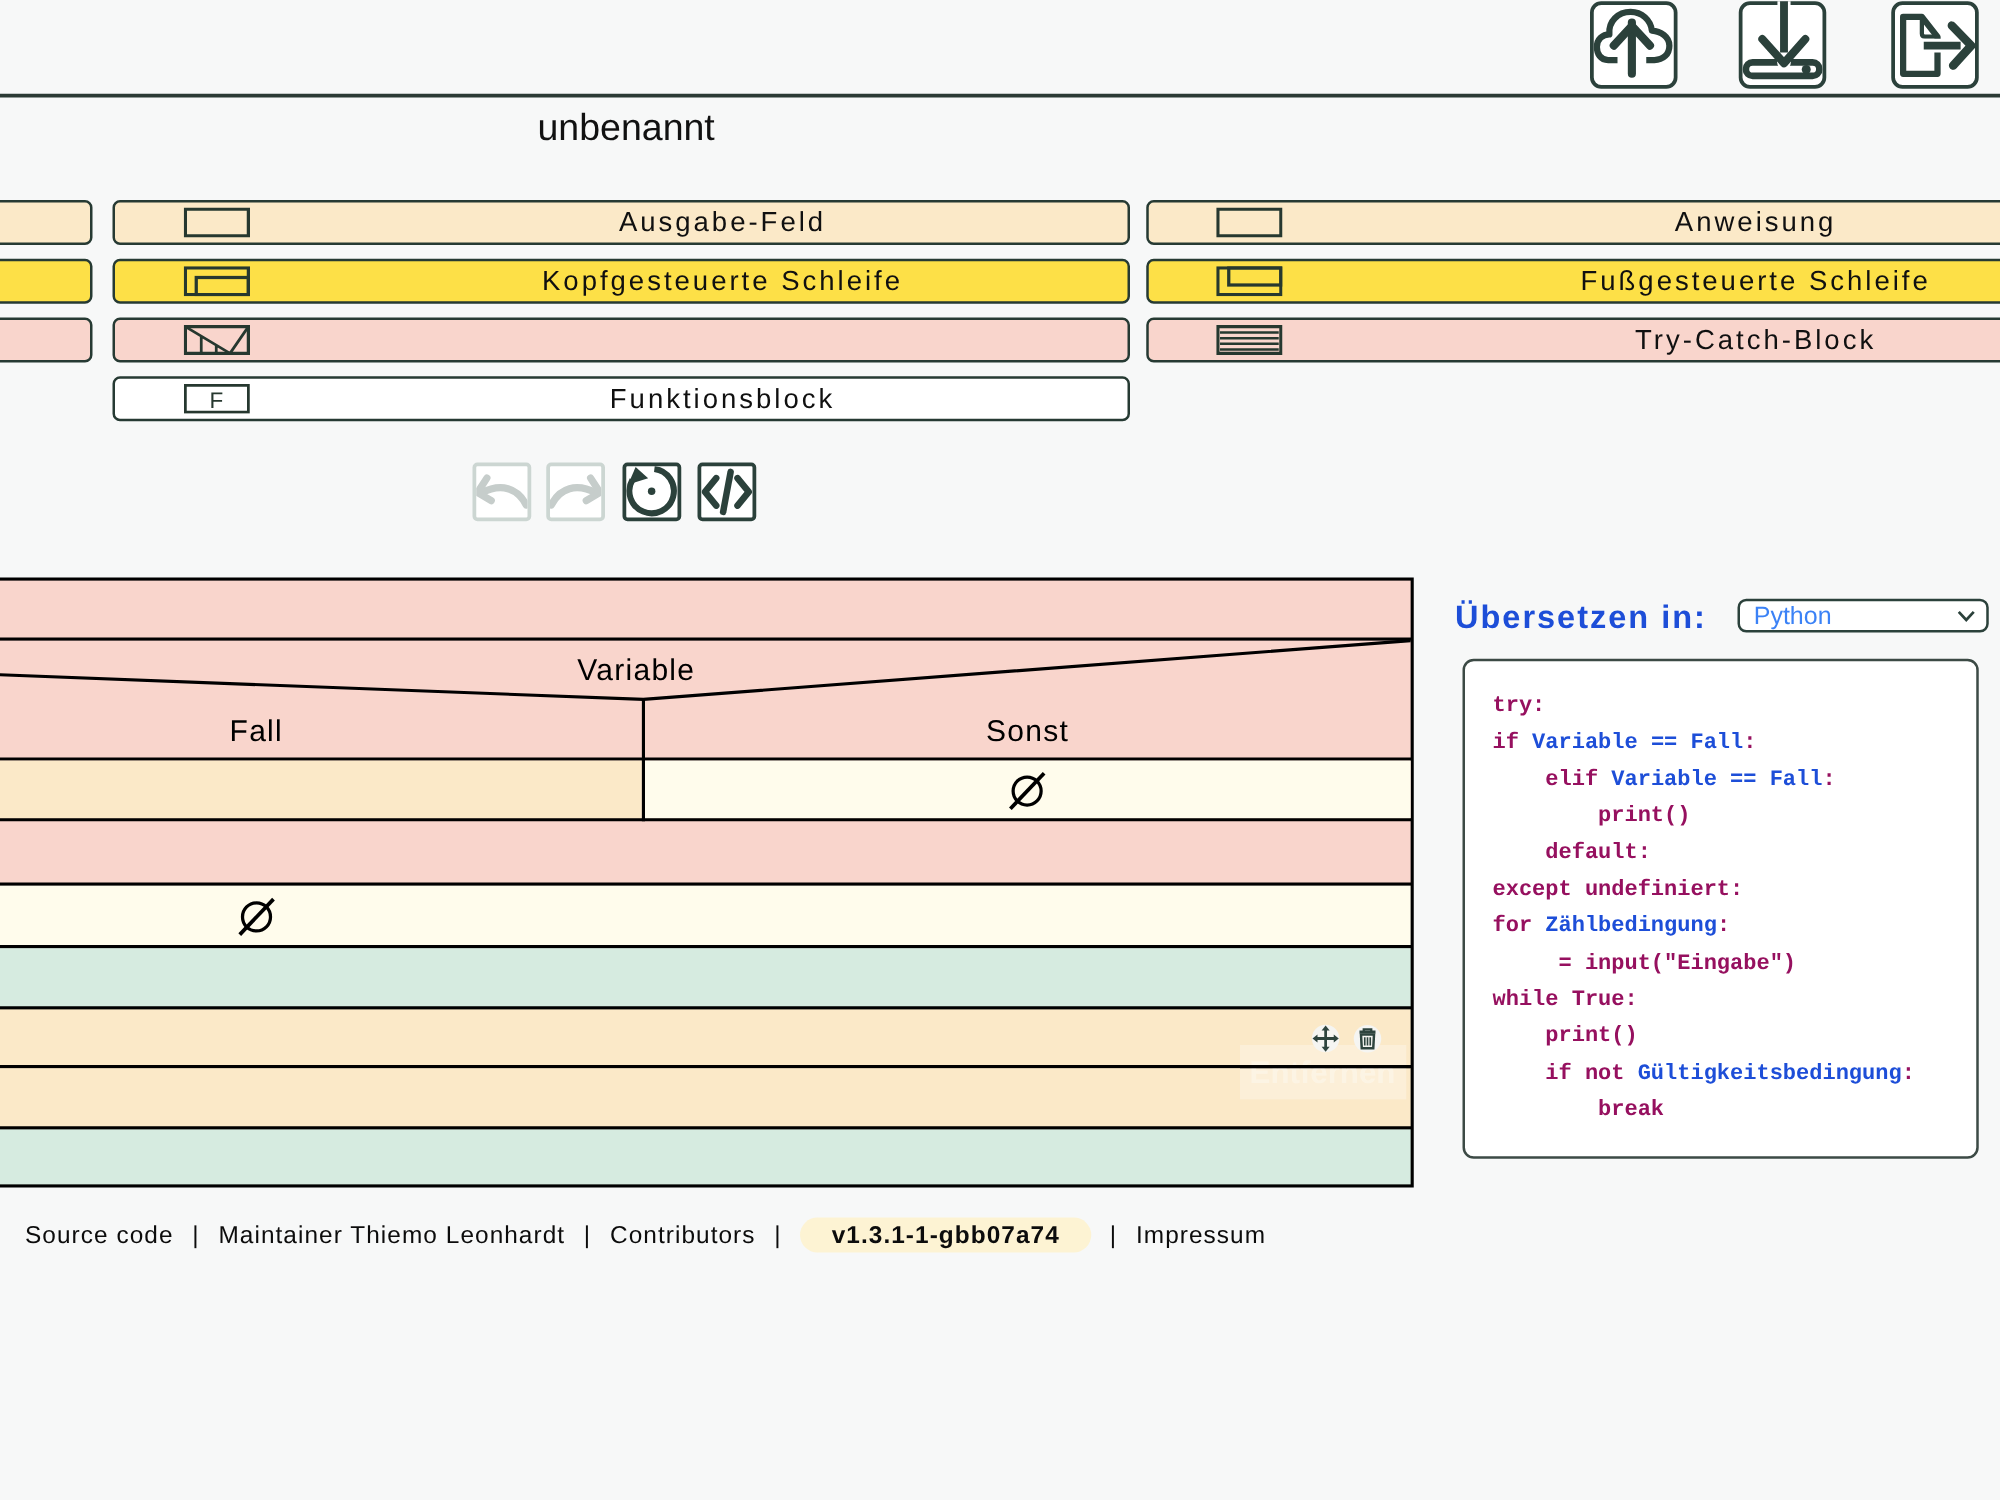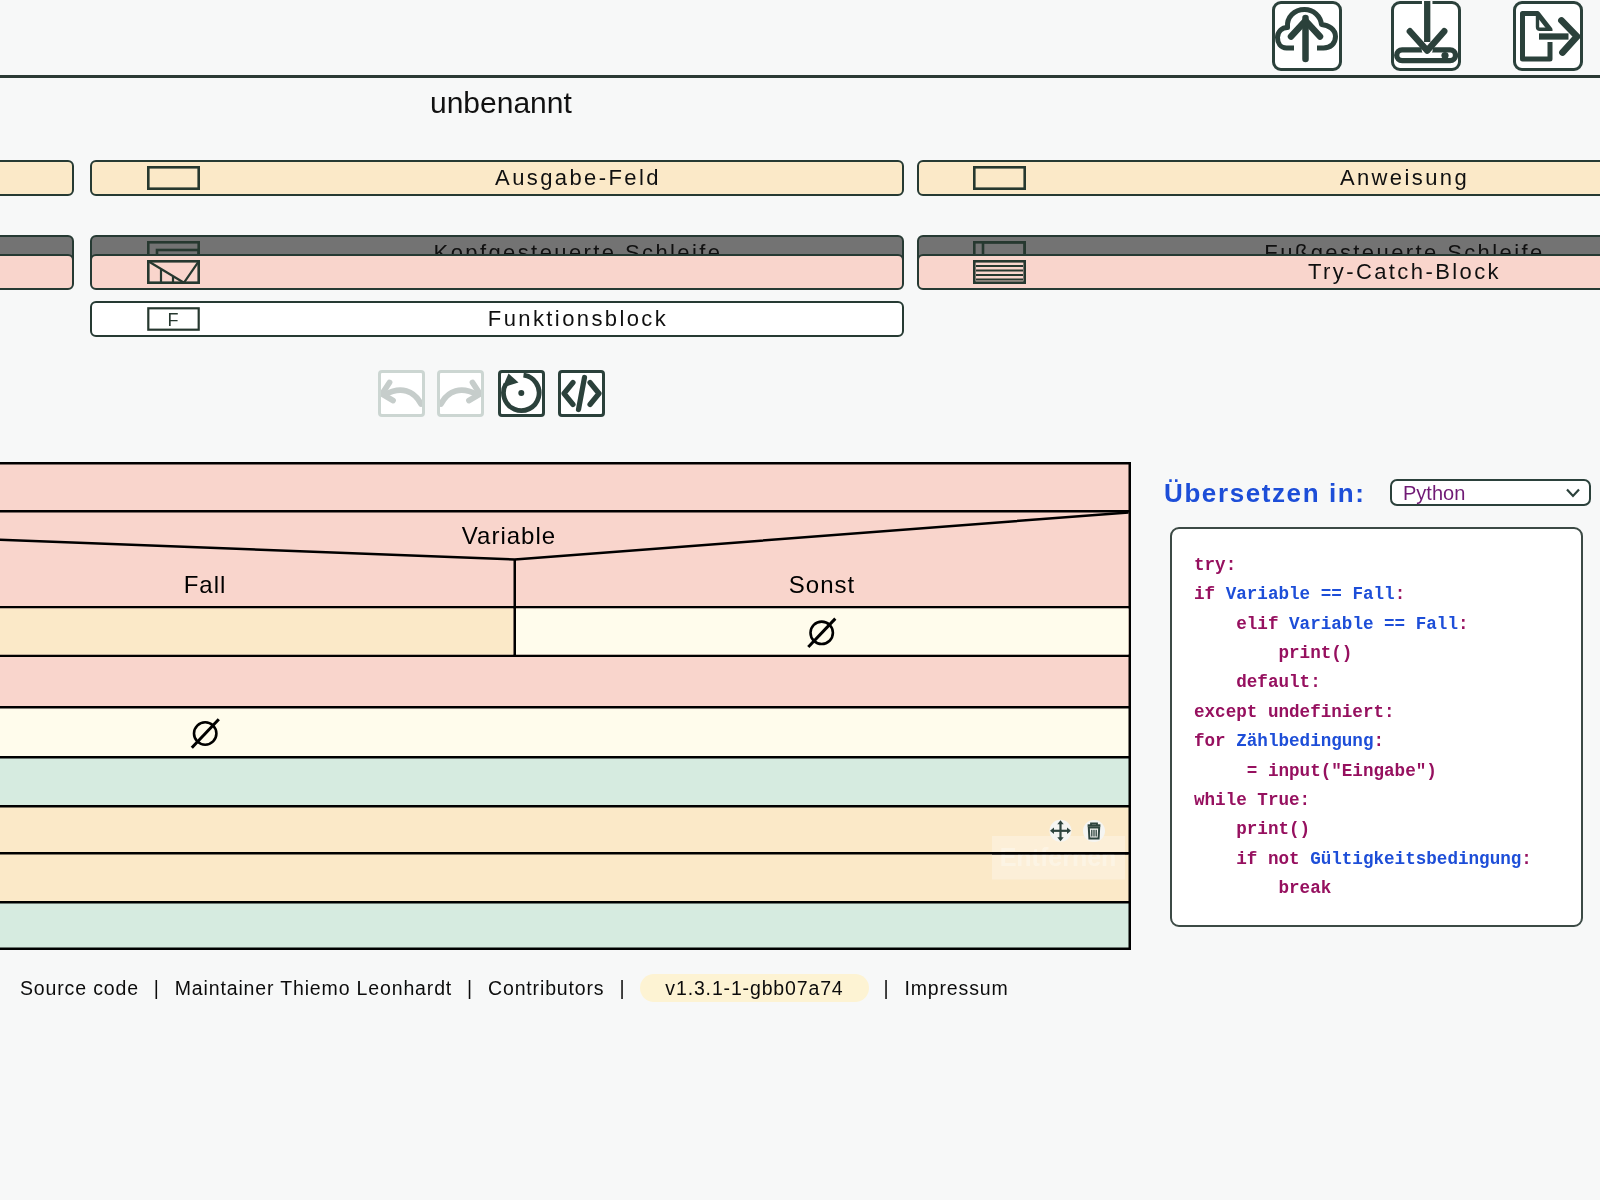--- a/index.html
+++ b/index.html
@@ -9,34 +9,34 @@
   .abs{position:absolute;}
   .topbtn{position:absolute;top:1px;width:64px;height:64px;background:#fff;
           border:3px solid #2b413b;border-radius:9px;}
   .topbtn svg{display:block;}
   .hr{position:absolute;left:0;top:75px;width:1600px;height:2.5px;background:#2b3a35;}
   .palette{position:absolute;height:31.5px;background:#fff;border:2.6px solid #263a33;
            border-radius:6px;display:flex;align-items:center;}
   .palette .ic{width:20%;display:flex;justify-content:center;align-items:center;}
   .palette .lbl{width:80%;text-align:center;font-size:22px;letter-spacing:2.4px;color:#101010;}
   .beige{background:#fbe9c8;}
-  .green{background:#737373;margin-top:28px;}
+  .green{background:#fde047;}
   .pink{background:#f9d5cc;}
   .smallbtn{position:absolute;width:41px;height:41px;background:#fff;border-radius:4px;
             display:flex;align-items:center;justify-content:center;}
   .dark{border:3px solid #2b413b;}
   .gray{border:3px solid #ccd6d2;}
   .codebox{position:absolute;left:1170px;top:527px;width:413px;height:400px;background:#fff;
            border:2px solid #3c4a45;border-radius:9px;box-sizing:border-box;}
   .code{position:absolute;left:1194px;top:551px;font-family:"Liberation Mono",monospace;
         font-weight:bold;font-size:17.6px;line-height:29.36px;white-space:pre;color:#96105f;}
   .code i{font-style:normal;color:#1d4ed8;}
   .foot{position:absolute;left:20px;top:977px;font-size:19.5px;letter-spacing:0.85px;color:#0c0c0c;}
   .foot .sep{margin:0 15px;}
-  .ver{background:#fdf3d3;border-radius:14px;padding:3px 25px;}
+  .ver{background:#fdf3d3;border-radius:14px;padding:3px 25px;font-weight:bold;}
 </style>
 </head>
 <body>
 
 <div class="topbtn" style="left:1272px;">
   <svg width="64" height="64" viewBox="0 0 64 64" fill="none" stroke="#2b413b">
     <path d="M19 44 L11.5 44 C5.5 44 2.5 39 2.5 33.5 C2.5 27.5 7 23.5 12.5 23.5 C11.5 13 19.5 5.5 29.5 5.5 C38.5 5.5 45.5 12 46.5 20.5 C53.5 21 60.5 25.5 60.5 32.5 C60.5 39.5 55.5 44 48.5 44 L42 44" stroke-width="5" fill="none" stroke-linejoin="round"></path>
     <path d="M30.5 16 L30.5 55" stroke="#fff" stroke-width="11" stroke-linecap="round"></path>
     <path d="M30.5 14 L30.5 55" stroke-width="6.5" stroke-linecap="round"></path>
     <path d="M16 32.5 L30.5 16.8 L45 32.5" stroke-width="6.5" stroke-linecap="round" stroke-linejoin="round" fill="none"></path>
@@ -210,21 +210,21 @@
   <g stroke="#2e443e" fill="none">
     <path d="M1087.6 365.5 L1100.4 365.5" stroke-width="2.4"></path>
     <path d="M1091 365.3 L1091 363.4 L1097 363.4 L1097 365.3" stroke-width="1.8"></path>
     <path d="M1088.8 367.6 L1089.4 378.6 L1098.6 378.6 L1099.2 367.6 Z" stroke-width="2"></path>
     <path d="M1091.8 369.8 L1091.8 376.4 M1094 369.8 L1094 376.4 M1096.2 369.8 L1096.2 376.4" stroke-width="1.3"></path>
   </g>
 </svg>
 
 <div class="abs" style="left:1164px;top:478px;font-size:26px;font-weight:bold;letter-spacing:1.6px;color:#1d4ed8;">Übersetzen in:</div>
 <div class="abs" style="left:1390px;top:479px;width:201px;height:27px;background:#fff;border:2.5px solid #2b413b;border-radius:7px;box-sizing:border-box;">
-  <div class="abs" style="left:11px;top:1px;font-size:20px;color:#701a75;">Python</div>
+  <div class="abs" style="left:11px;top:1px;font-size:20px;color:#3b82f6;">Python</div>
   <svg class="abs" style="right:9px;top:7px;" width="14" height="10" viewBox="0 0 14 10" fill="none">
       <path d="M1 1.5 L7 8 L13 1.5" stroke="#2b413b" stroke-width="2.2"></path>
     </svg>
 </div>
 
 <div class="codebox"></div>
 <div class="code">try:
 if <i>Variable == Fall</i>:
     elif <i>Variable == Fall</i>:
         print()

